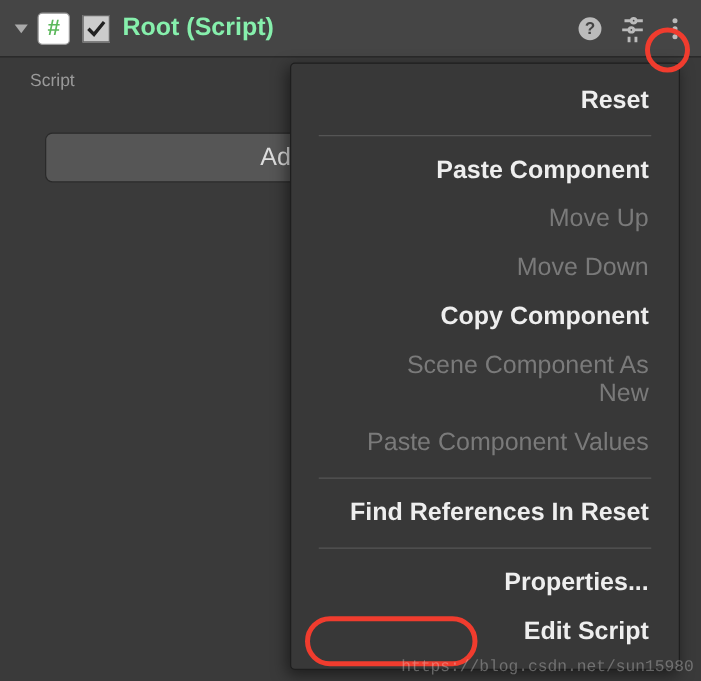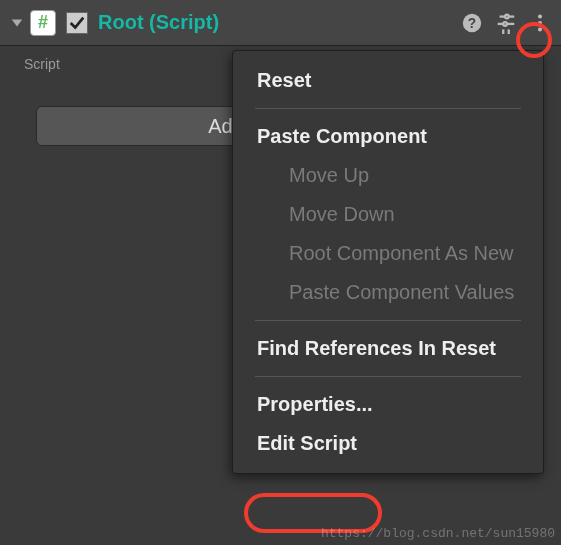--- a/index.html
+++ b/index.html
@@ -16,21 +16,21 @@
     width: 26px; height: 26px; background: #fff; border-radius: 4px;
     display: flex; align-items: center; justify-content: center;
     color: #5cb85c; font-weight: 900; font-size: 18px; margin-right: 10px;
     border: 1px solid #999;
   }
   .enable-box {
     width: 22px; height: 22px; background: #ccc; border: 1px solid #666;
     margin-right: 10px; display: flex; align-items: center; justify-content: center;
   }
   .enable-box svg { width: 18px; height: 18px; }
-  .component-title { color: #14b8a6; font-size: 20px; font-weight: 600; flex: 1; }
+  .component-title { color: #86efac; font-size: 20px; font-weight: 600; flex: 1; }
   .header-icons { display: flex; align-items: center; gap: 12px; }
   .hdr-icon { color: #bbb; display: flex; align-items: center; }
   .hdr-icon svg { width: 22px; height: 22px; }
   .kebab-wrap { position: relative; display: flex; align-items: center; }
 
   .body-row {
     display: flex; align-items: center; padding: 10px 24px;
   }
   .script-label { color: #9a9a9a; font-size: 14px; }
 
@@ -41,20 +41,21 @@
     color: #ddd; font-size: 20px; display: flex;
     align-items: center; justify-content: center;
   }
 
   .context-menu {
     position: absolute; left: 232px; top: 50px;
     width: 312px; background: #383838;
     border: 1px solid #1e1e1e; border-radius: 4px;
     box-shadow: -2px 4px 12px rgba(0,0,0,0.5);
     padding: 10px 0;
+    text-align: right;
   }
   .menu-section { padding: 0 22px; }
   .menu-item {
     color: #eee; font-size: 20px; padding: 8px 2px;
     font-weight: 600;
   }
   .menu-item.disabled { color: #7a7a7a; font-weight: 500; margin-left: 32px; }
   .menu-sep { height: 1px; background: #555; margin: 8px 22px; }
 
   .highlight {
@@ -134,21 +135,24 @@
     <div class="menu-section">
       <div class="menu-item">Paste Component</div>
     </div>
     <div class="menu-section">
       <div class="menu-item disabled">Move Up</div>
     </div>
     <div class="menu-section">
       <div class="menu-item disabled">Move Down</div>
     </div>
     <div class="menu-section">
-      <div class="menu-item disabled">Root Component As New</div>
+      <div class="menu-item">Copy Component</div>
+    </div>
+    <div class="menu-section">
+      <div class="menu-item disabled">Scene Component As New</div>
     </div>
     <div class="menu-section">
       <div class="menu-item disabled">Paste Component Values</div>
     </div>
     <div class="menu-sep"></div>
     <div class="menu-section">
       <div class="menu-item">Find References In Reset</div>
     </div>
     <div class="menu-sep"></div>
     <div class="menu-section">

